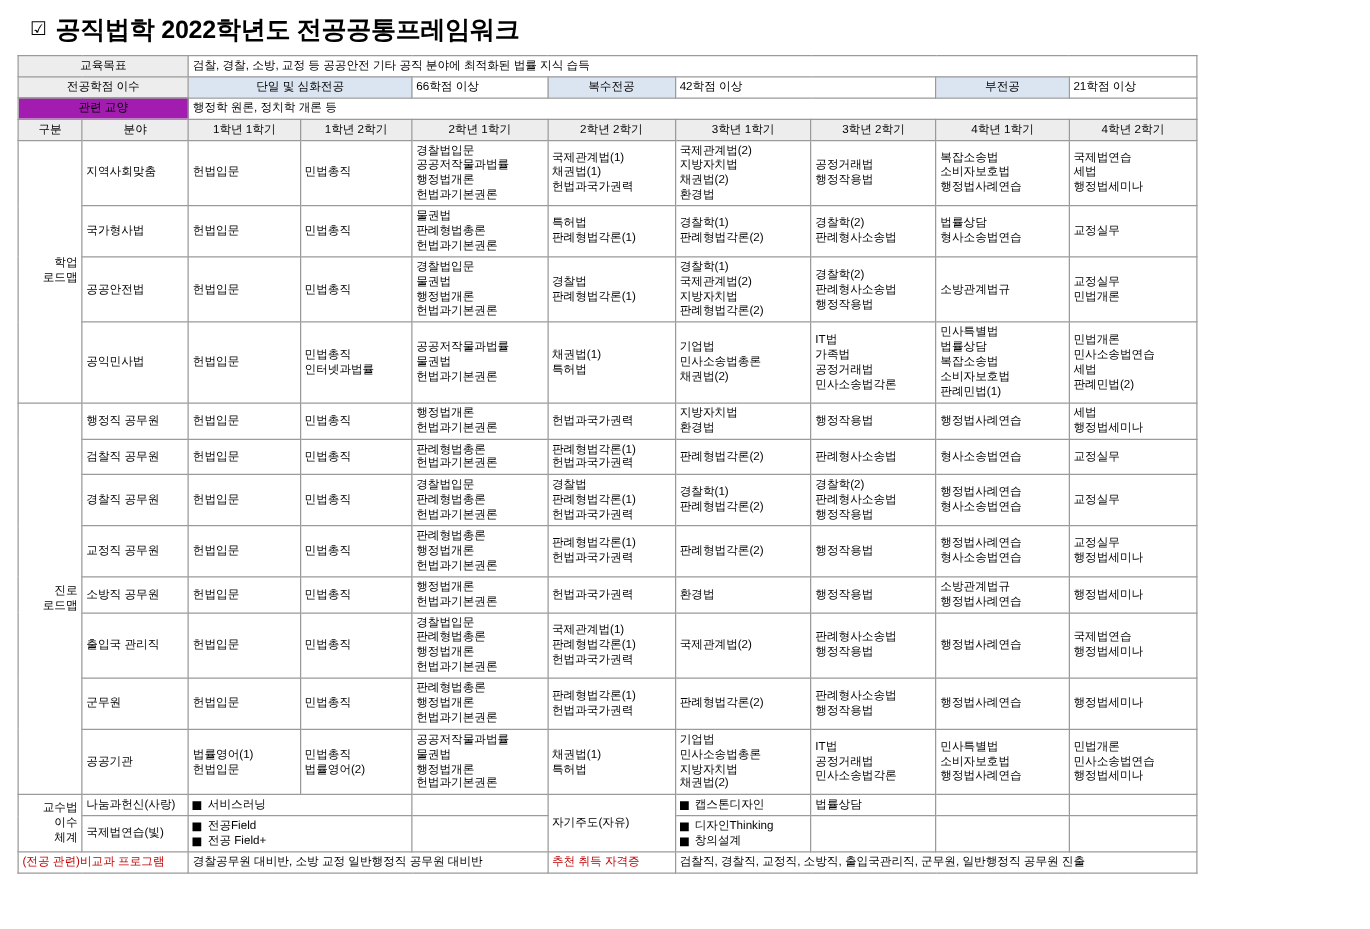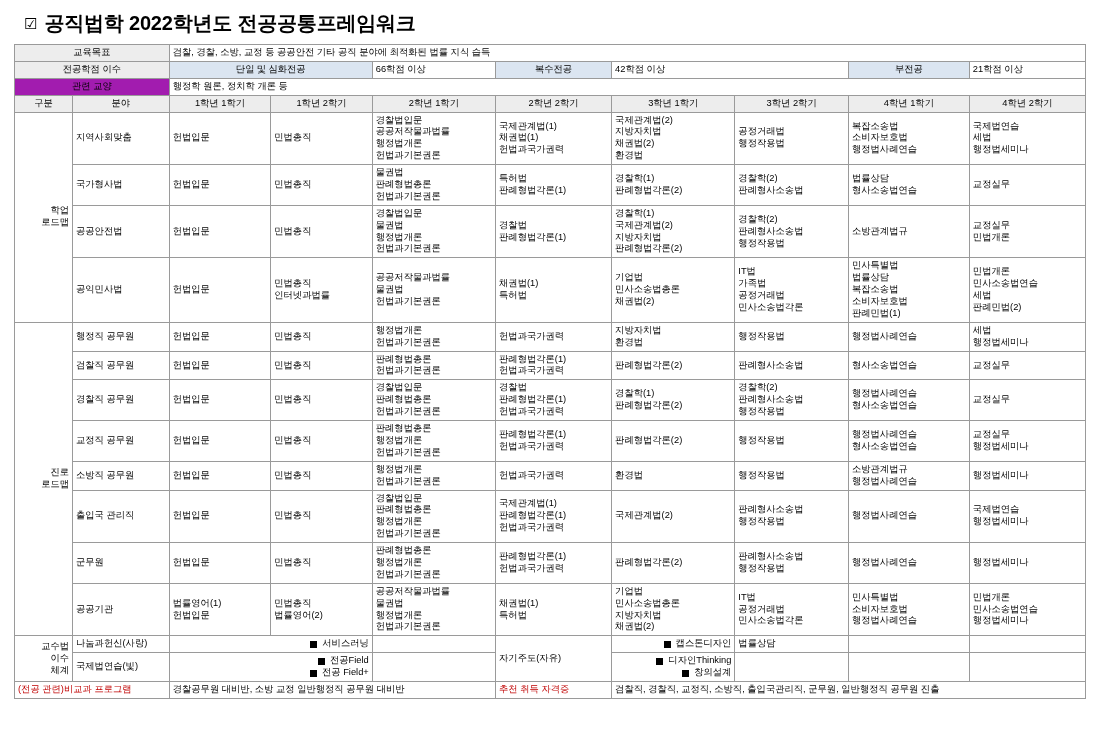--- a/index.html
+++ b/index.html
@@ -32,21 +32,21 @@
     line-height: 1;
   }
   .title-text {
     font-size: 20px;
     font-weight: bold;
     letter-spacing: -0.2px;
   }
   table.grid {
     border-collapse: collapse;
     table-layout: fixed;
-    width: 1072px;
+    width: 944px;
     font-size: 9.3px;
   }
   table.grid td {
     border: 1px solid #9a9a9a;
     padding: 2px 3px;
     vertical-align: middle;
     line-height: 1.28;
     word-break: keep-all;
   }
   .c { }
@@ -56,36 +56,35 @@
     text-align: center;
     font-weight: normal;
   }
   .hd-green {
     background: #a21caf;
     text-align: center;
   }
   .hd-blue {
     background: #dbe5f1;
     text-align: center;
-    font-family: Liberation Serif, serif;
   }
   .cell-lines div { white-space: nowrap; }
   .rowlabel {
     text-align: right;
     background: #ffffff;
   }
   .sq {
     display: inline-block;
     width: 7px;
     height: 7px;
     background: #000;
     margin-right: 5px;
     vertical-align: middle;
   }
-  .botline { display: flex; align-items: center; justify-content: flex-end; }
+  .botline { display: flex; align-items: center; }
   .red { color: #c00000; margin-top: 48px; }
   .nowrap { white-space: nowrap; }
 </style>
 </head>
 <body>
 
 <div class="page">
 
   <div class="title-row">
     <span class="title-check">☑</span>

